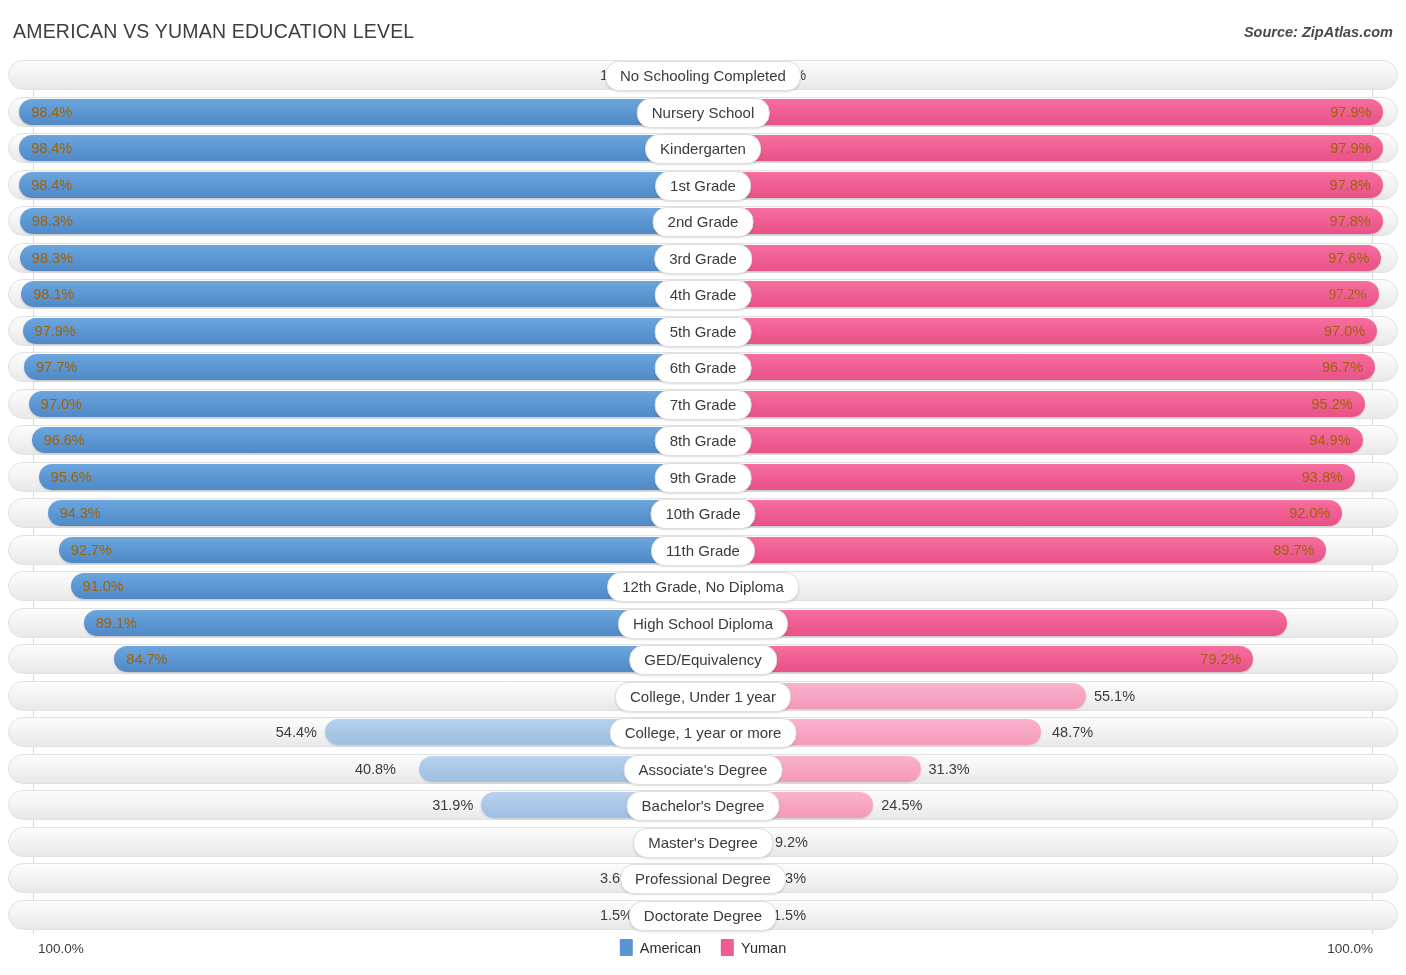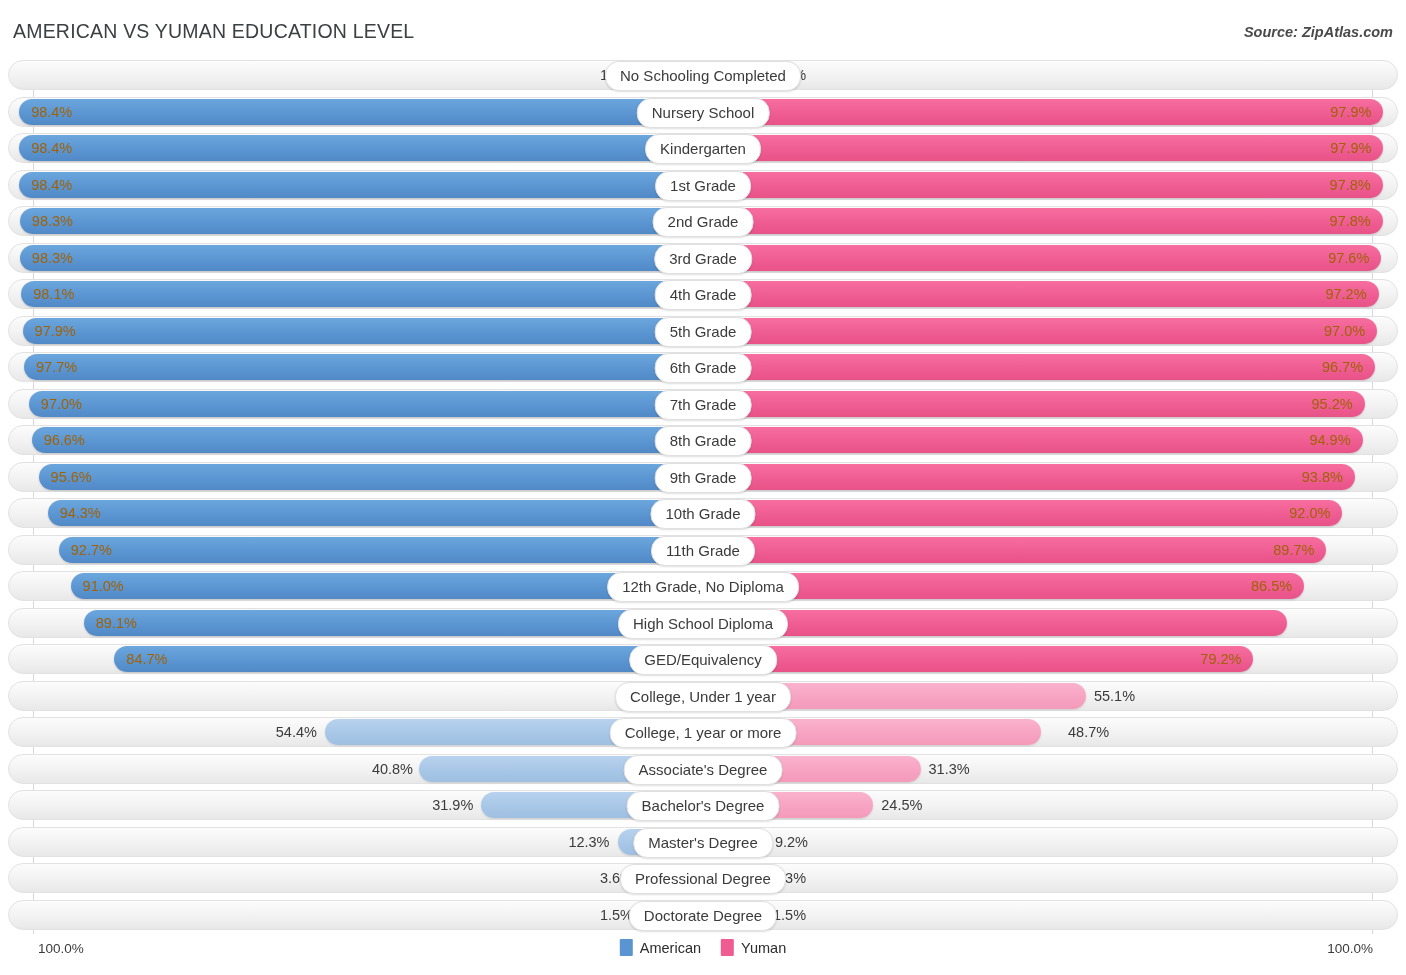--- a/index.html
+++ b/index.html
@@ -275,21 +275,21 @@
         <div class="pill">3rd Grade</div>
       </div>
       <div class="row">
         <div class="track"></div>
         <div class="half half-left">
           <div class="bar bar-left blue-strong" style="width: 681.795px;"></div>
           <div class="val val-left inside" style="right: 669.795px; transform: translateX(100%);">98.1%</div>
         </div>
         <div class="half half-right">
           <div class="bar bar-right pink-strong" style="width: 675.54px;"></div>
-          <div class="val val-right inside" style="left: 663.54px; transform: translateX(-100%);">97.2%</div>
+          <div class="val val-right inside" style="left: 663.54px; transform: translateX(-100%); font-family: Liberation Serif, serif;">97.2%</div>
         </div>
         <div class="pill">4th Grade</div>
       </div>
       <div class="row">
         <div class="track"></div>
         <div class="half half-left">
           <div class="bar bar-left blue-strong" style="width: 680.405px;"></div>
           <div class="val val-left inside" style="right: 668.405px; transform: translateX(100%);">97.9%</div>
         </div>
         <div class="half half-right">
@@ -369,24 +369,20 @@
           <div class="val val-right inside" style="left: 611.415px; transform: translateX(-100%);">89.7%</div>
         </div>
         <div class="pill">11th Grade</div>
       </div>
       <div class="row">
         <div class="track"></div>
         <div class="half half-left">
           <div class="bar bar-left blue-strong" style="width: 632.45px;"></div>
           <div class="val val-left inside" style="right: 620.45px; transform: translateX(100%); margin-left: 16px;">91.0%</div>
         </div>
-        <div class="half half-right">
-          <div class="bar bar-right pink-strong" style="width: 601.175px;"></div>
-          <div class="val val-right inside" style="left: 589.175px; transform: translateX(-100%);">86.5%</div>
-        </div>
         <div class="pill">12th Grade, No Diploma</div>
       </div>
       <div class="row">
         <div class="track"></div>
         <div class="half half-left">
           <div class="bar bar-left blue-strong" style="width: 619.245px;"></div>
           <div class="val val-left inside" style="right: 607.245px; transform: translateX(100%);">89.1%</div>
         </div>
         <div class="half half-right">
           <div class="bar bar-right pink-strong" style="width: 583.8px;"></div>
@@ -415,29 +411,29 @@
         <div class="pill">College, Under 1 year</div>
       </div>
       <div class="row">
         <div class="track"></div>
         <div class="half half-left">
           <div class="bar bar-left blue-light" style="width: 378.08px;"></div>
           <div class="val val-left outside" style="right: 386.08px;">54.4%</div>
         </div>
         <div class="half half-right">
           <div class="bar bar-right pink-light" style="width: 338.465px;"></div>
-          <div class="val val-right outside" style="left: 365px;">48.7%</div>
+          <div class="val val-right outside" style="left: 349px;">48.7%</div>
         </div>
         <div class="pill">College, 1 year or more</div>
       </div>
       <div class="row">
         <div class="track"></div>
         <div class="half half-left">
           <div class="bar bar-left blue-light" style="width: 283.56px;"></div>
-          <div class="val val-left outside" style="right: 290px; text-align: center;">40.8%</div>
+          <div class="val val-left outside" style="right: 307px; text-align: center;">40.8%</div>
         </div>
         <div class="half half-right">
           <div class="bar bar-right pink-light" style="width: 217.535px;"></div>
           <div class="val val-right outside" style="left: 225.535px;">31.3%</div>
         </div>
         <div class="pill">Associate's Degree</div>
       </div>
       <div class="row">
         <div class="track"></div>
         <div class="half half-left">
@@ -445,24 +441,20 @@
           <div class="val val-left outside" style="right: 229.705px;">31.9%</div>
         </div>
         <div class="half half-right">
           <div class="bar bar-right pink-light" style="width: 170.275px;"></div>
           <div class="val val-right outside" style="left: 178.275px;">24.5%</div>
         </div>
         <div class="pill">Bachelor's Degree</div>
       </div>
       <div class="row">
         <div class="track"></div>
-        <div class="half half-left">
-          <div class="bar bar-left blue-light" style="width: 85.485px;"></div>
-          <div class="val val-left outside" style="right: 93.485px;">12.3%</div>
-        </div>
         <div class="half half-right">
           <div class="bar bar-right pink-light" style="width: 63.94px;"></div>
           <div class="val val-right outside" style="left: 71.94px;">9.2%</div>
         </div>
         <div class="pill">Master's Degree</div>
       </div>
       <div class="row">
         <div class="track"></div>
         <div class="half half-left">
           <div class="bar bar-left blue-light" style="width: 62px;"></div>

